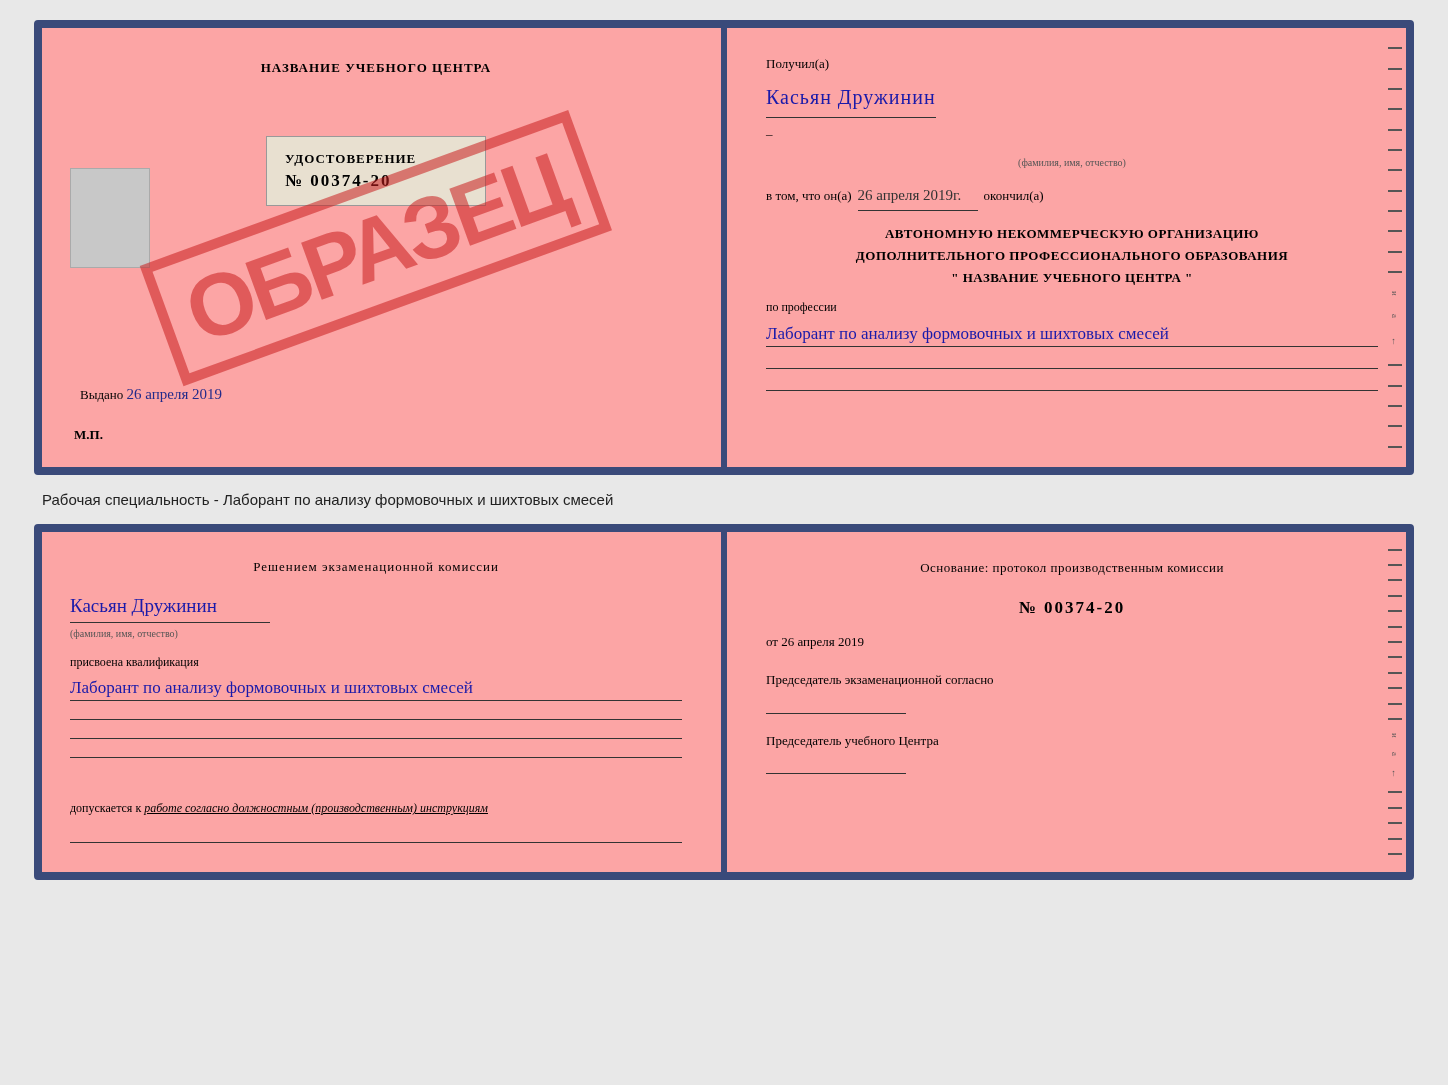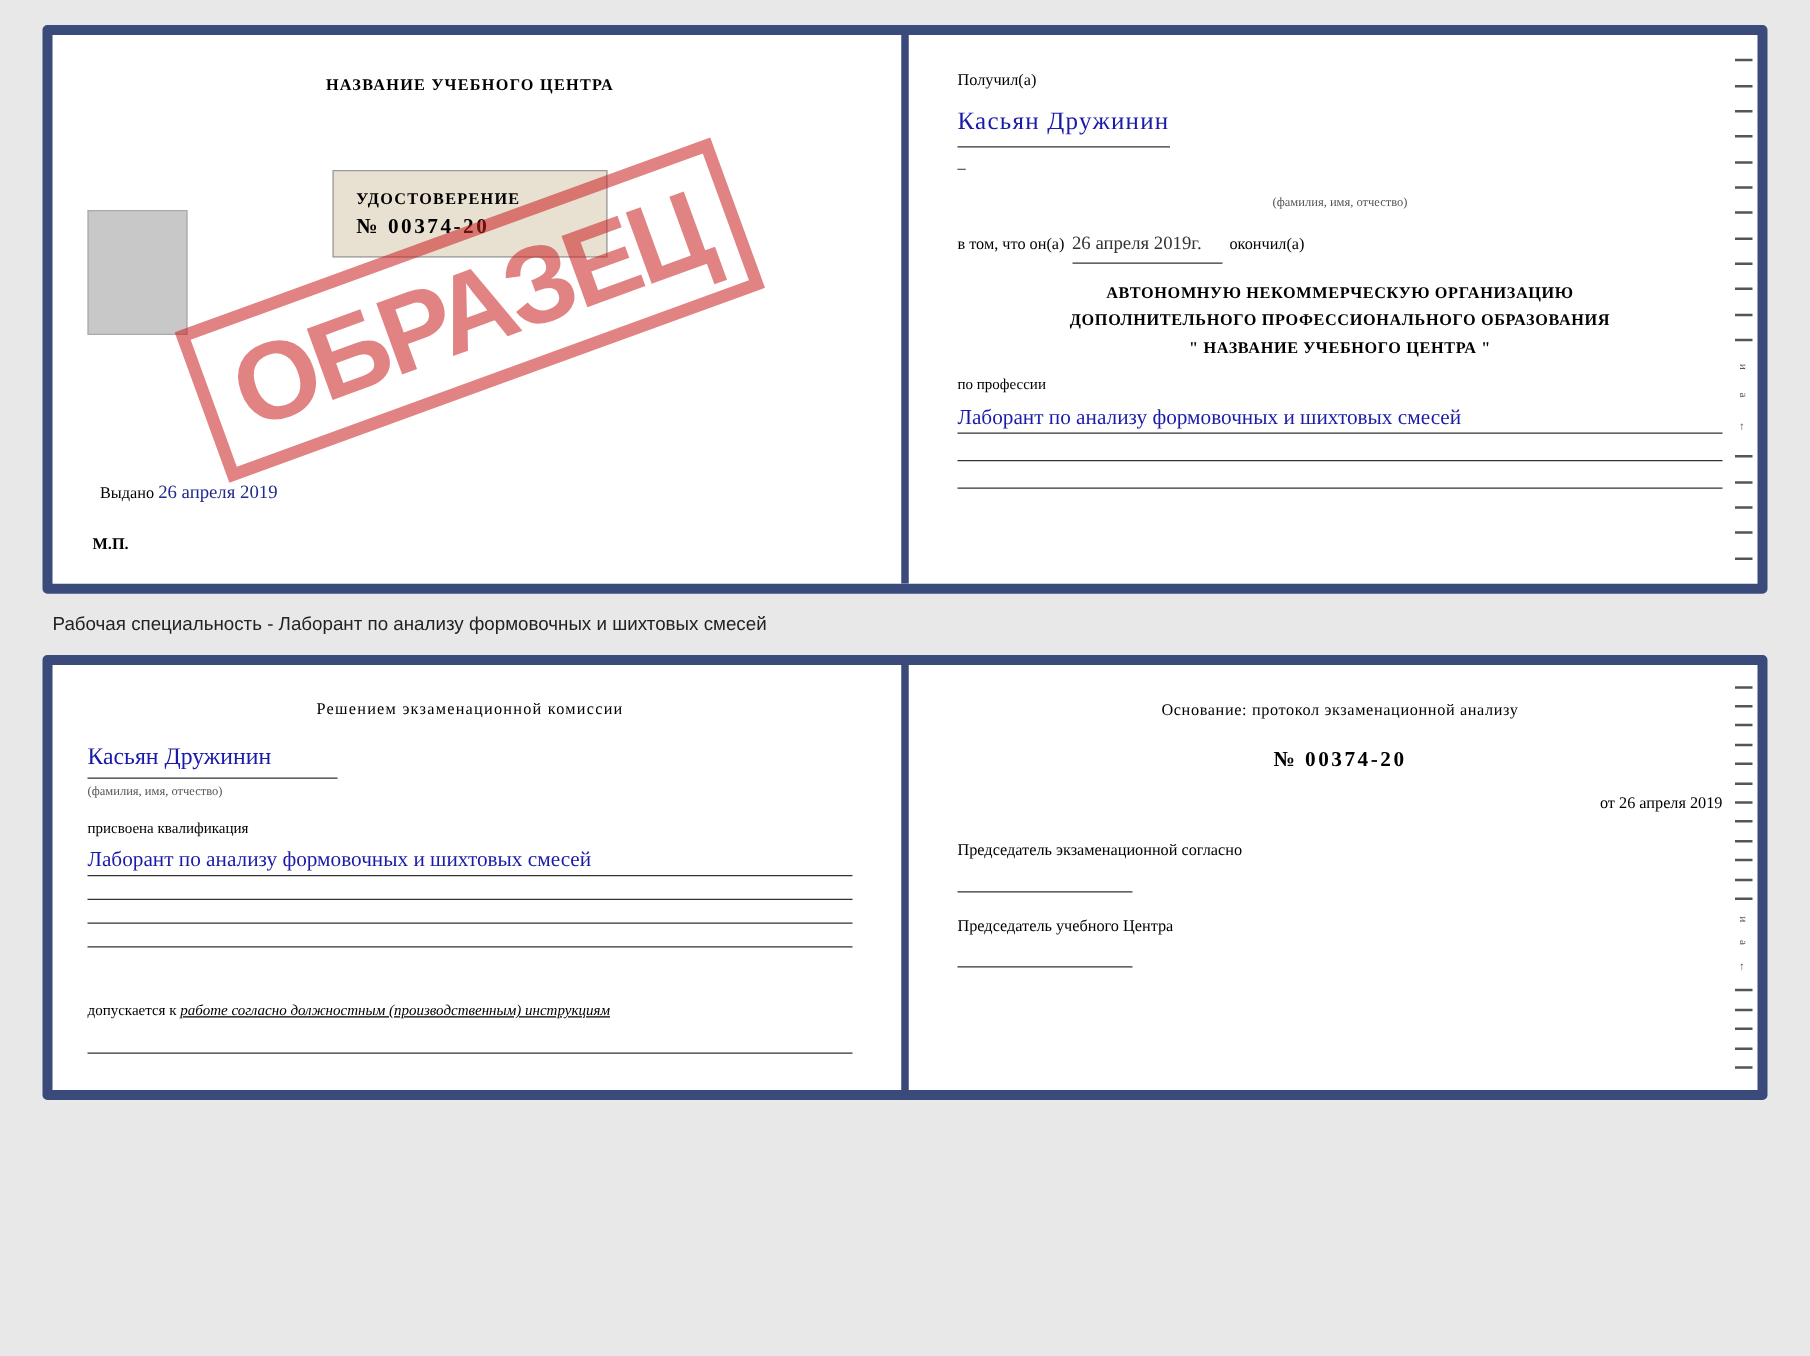--- a/index.html
+++ b/index.html
@@ -16,21 +16,21 @@
 
     .page-wrapper {
       width: 1380px;
       display: flex;
       flex-direction: column;
       gap: 12px;
     }
 
     
     .doc-card {
-      background: #ffffff;
+      background: #fca5a5;
       border: 8px solid #3a4a7a;
       border-radius: 4px;
       display: flex;
       width: 100%;
       position: relative;
       overflow: hidden;
       gap: 28px;
     }
 
     .doc-card::before {
@@ -335,21 +335,21 @@
     .protocol-number {
       font-size: 17px;
       font-weight: bold;
       text-align: center;
       letter-spacing: 2px;
       margin-bottom: 6px;
     }
 
     .ot-date-line {
       font-size: 13px;
-      text-align: right;
+      text-align: left;
       margin-bottom: 18px;
     }
 
     .predsedatel-block {
       margin-bottom: 18px;
     }
 
     .predsedatel-label {
       font-size: 13px;
       line-height: 1.4;
@@ -476,21 +476,21 @@
           <span class="dopusk-label">допускается к</span>
           <span class="dopusk-italic">работе согласно должностным (производственным) инструкциям</span>
         </div>
         <div class="multi-underline" style="margin-top:10px;"></div>
       </div>
     </div>
 
     <div class="doc-half right">
       <div class="basis-right">
 
-        <div class="osnov-line">Основание: протокол экзаменационной анализу</div>
+        <div class="osnov-line">Основание: протокол производственным комиссии</div>
 
         <div class="protocol-number">№ 00374-20</div>
 
         <div class="ot-date-line">
           <span>от</span>
           <span>26 апреля 2019</span>
         </div>
 
         <div class="predsedatel-block">
           <div class="predsedatel-label">Председатель экзаменационной согласно</div>

